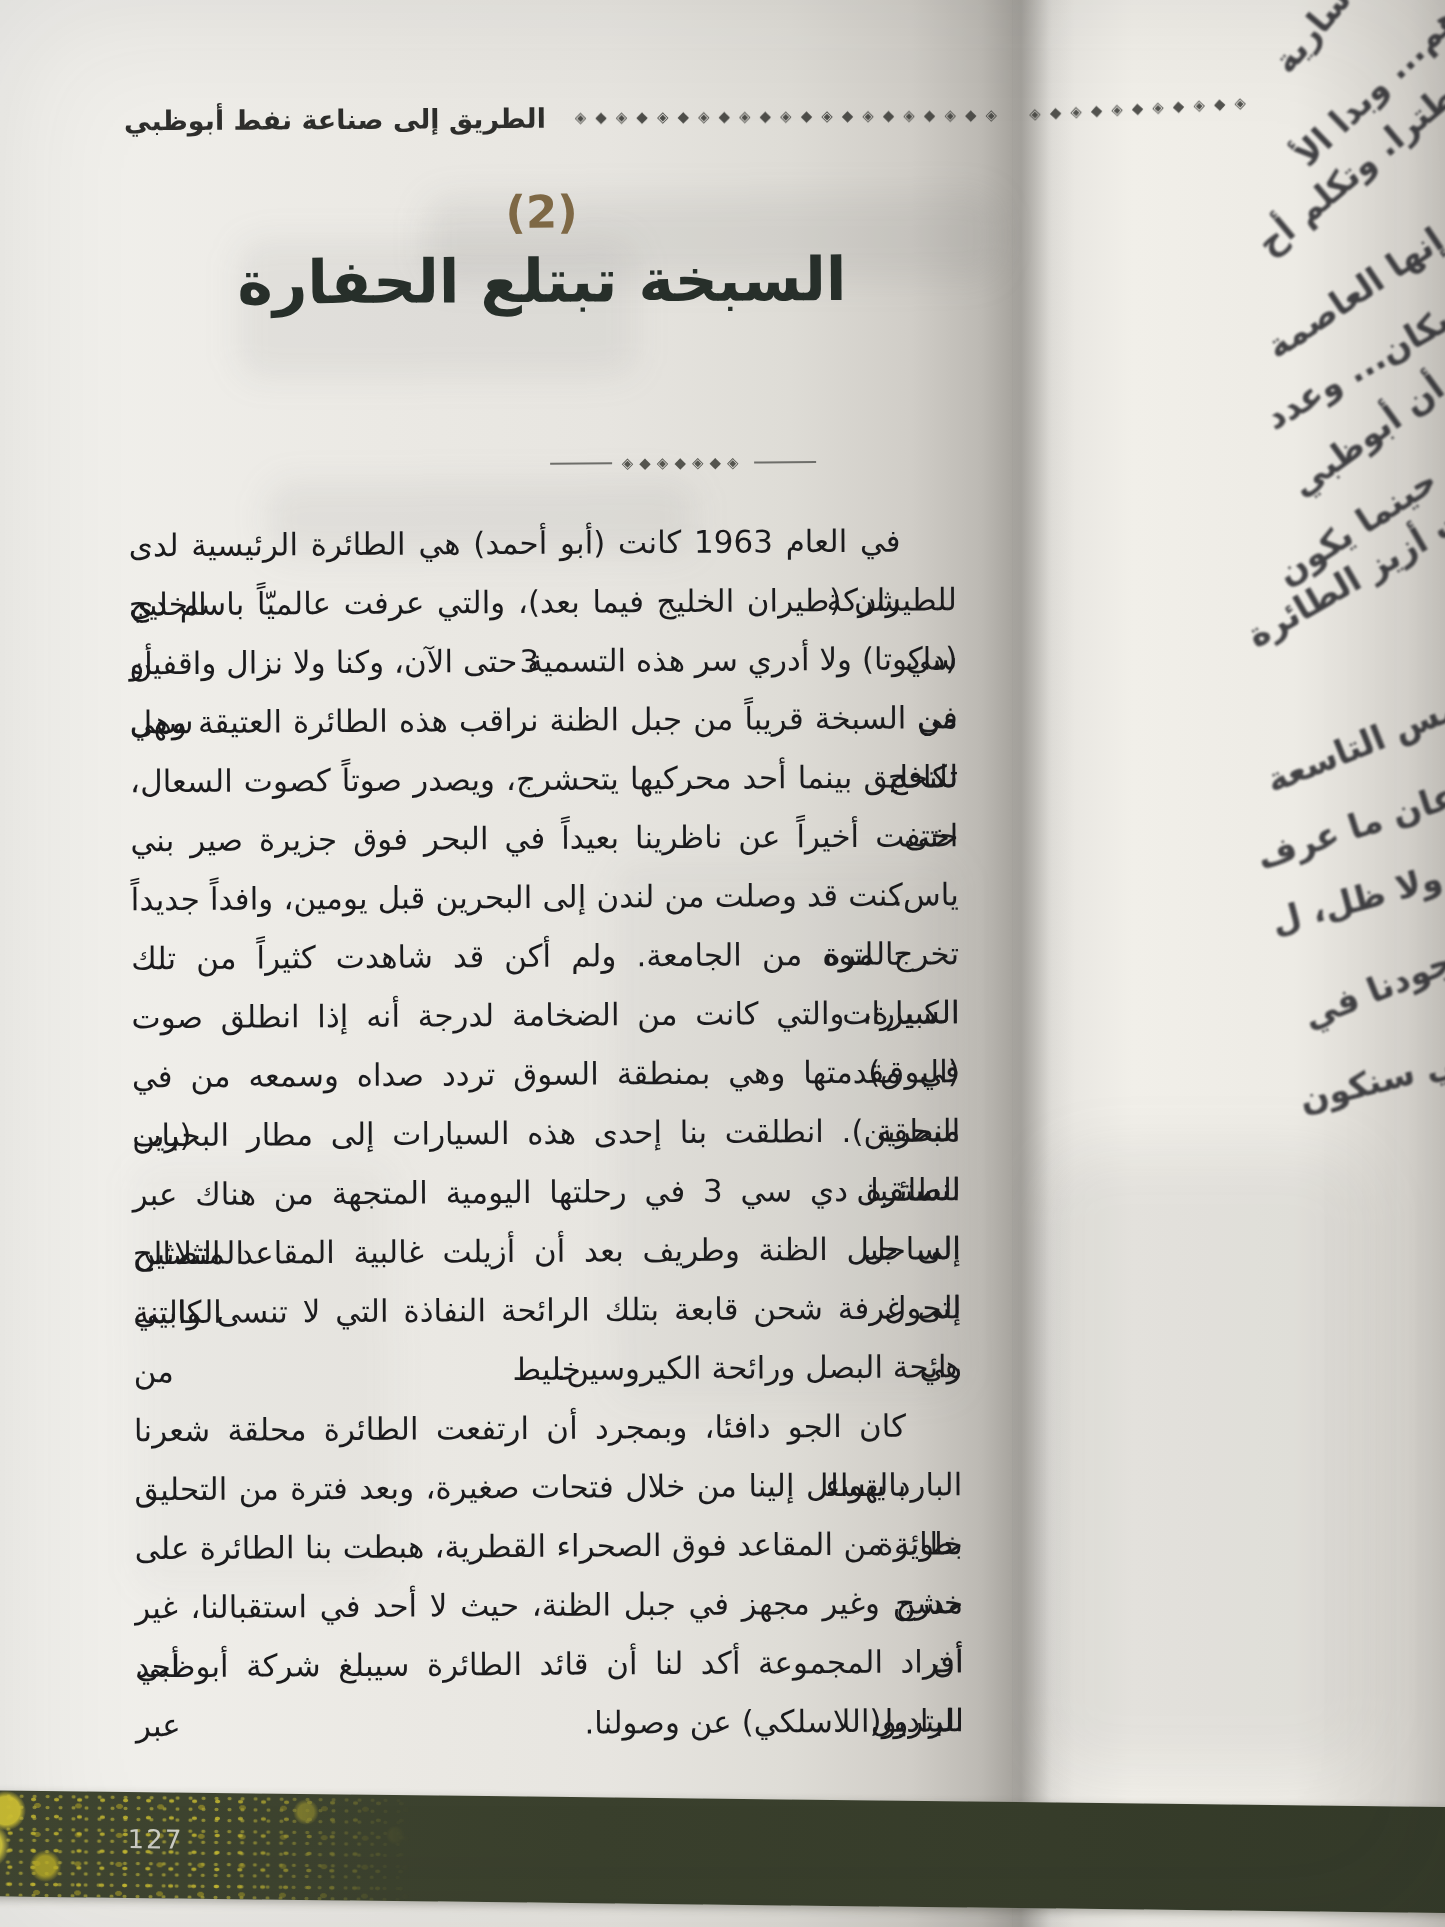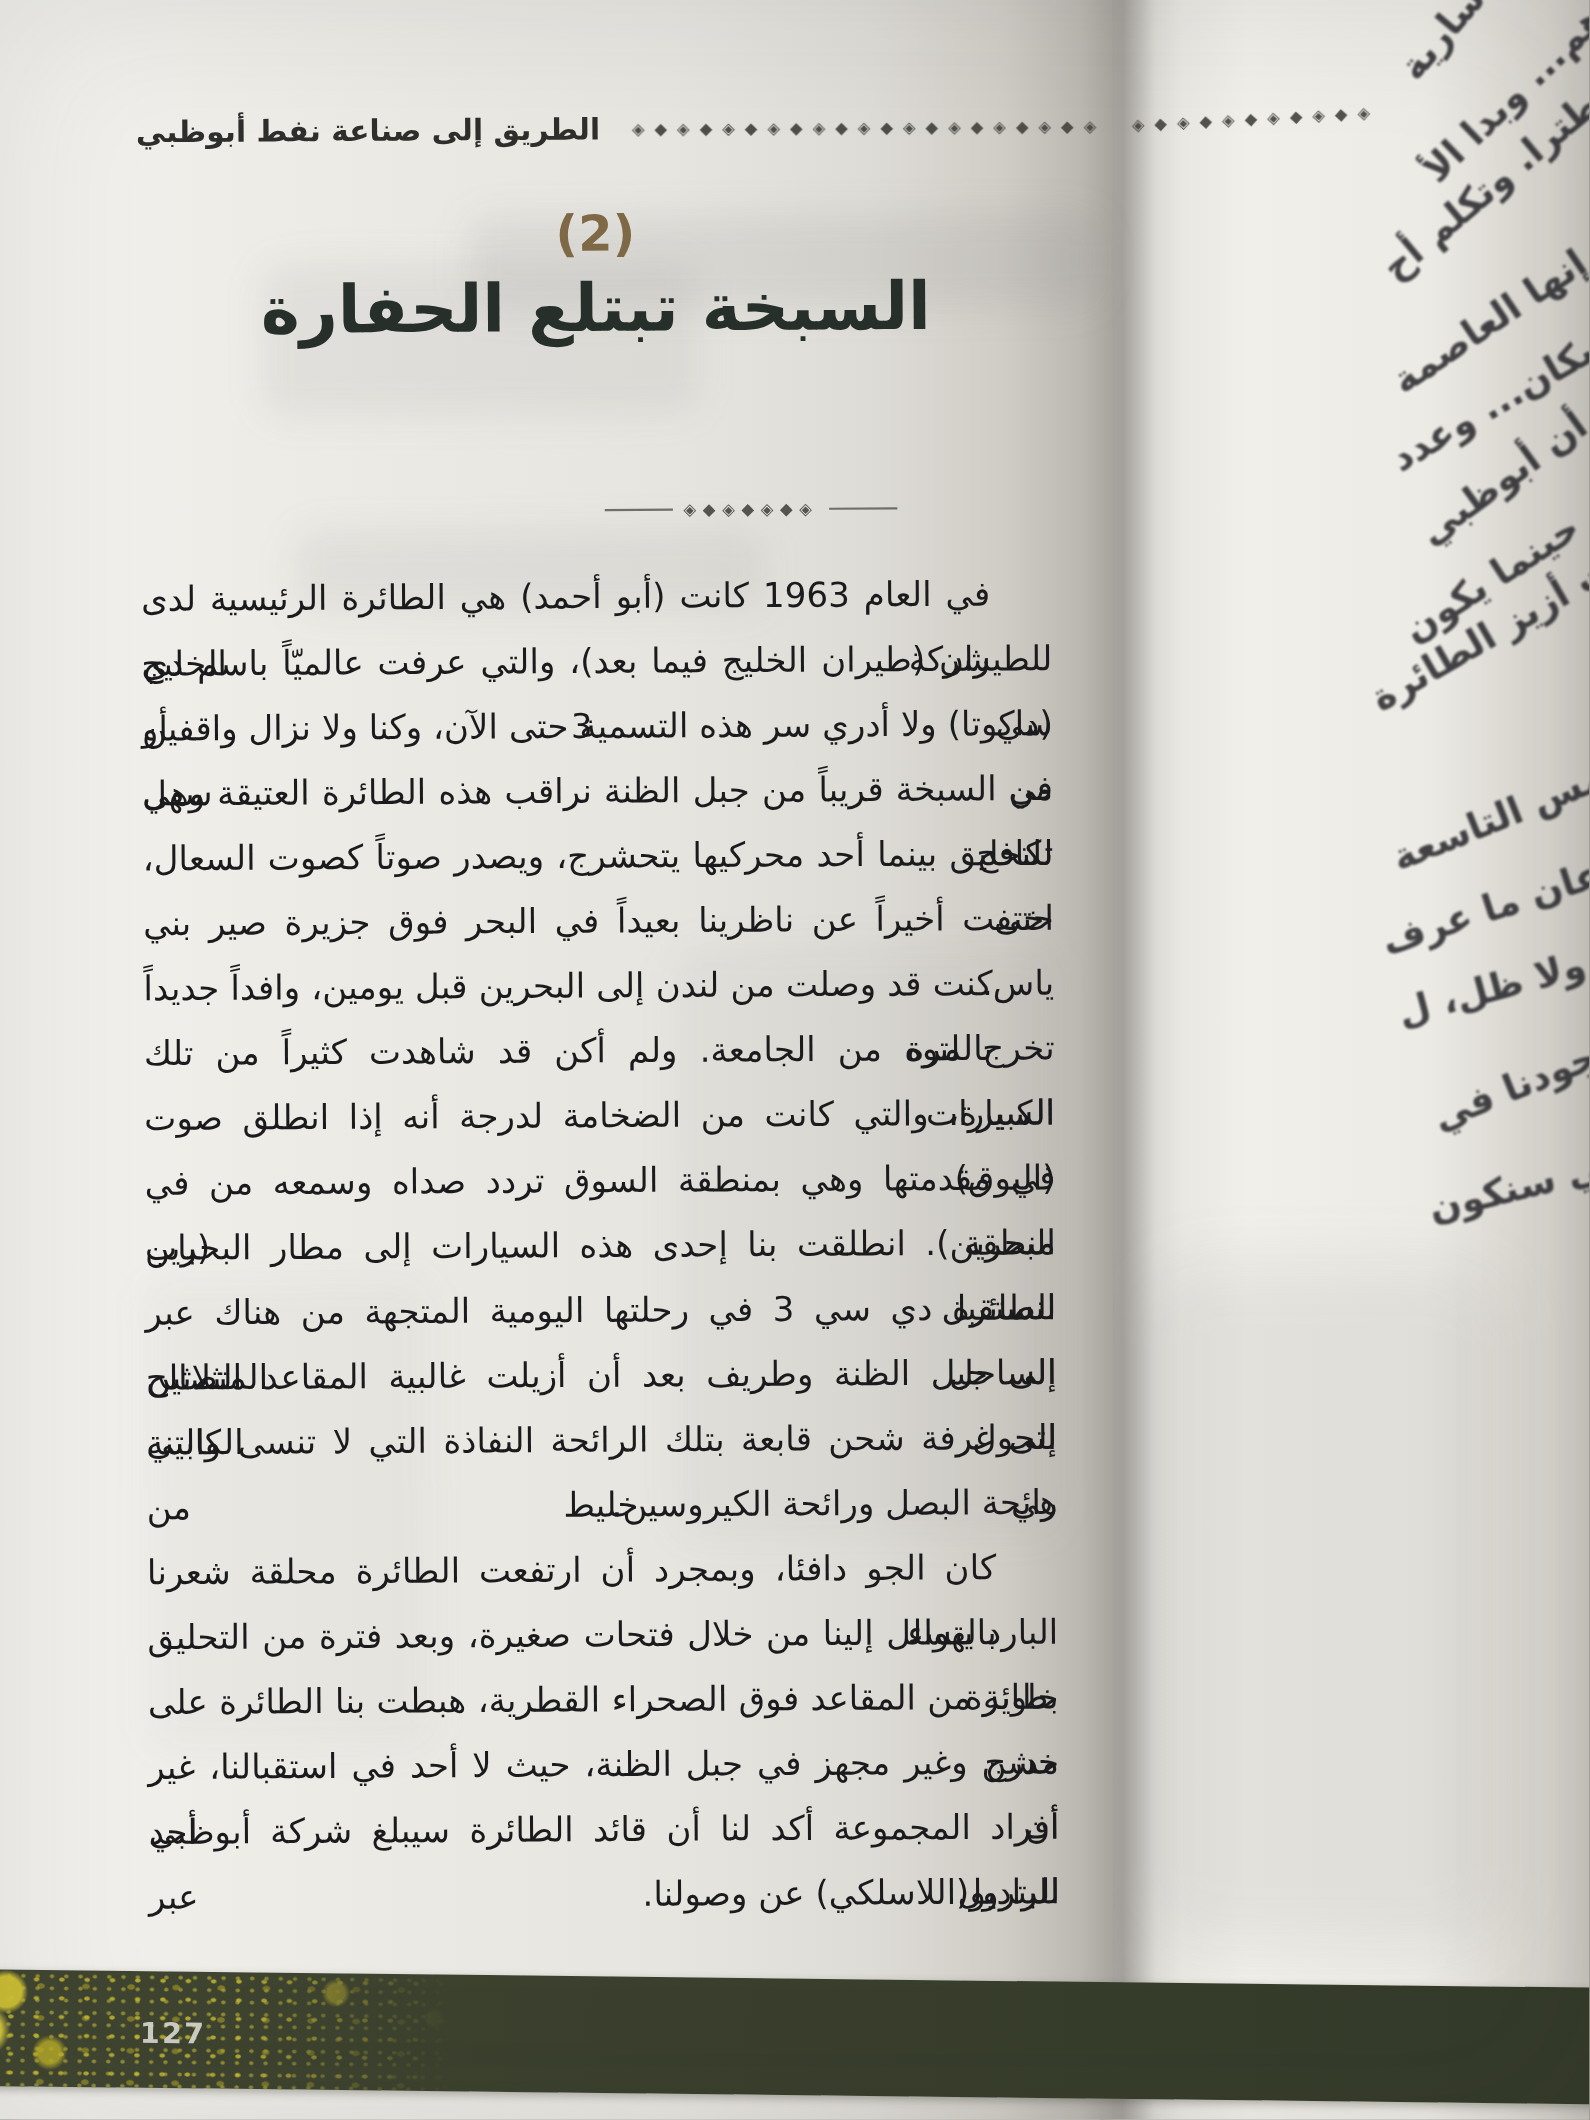--- a/index.html
+++ b/index.html
@@ -118,23 +118,23 @@
       radial-gradient(circle at 420px 40px, rgba(205,191,48,.6) 0 6px, transparent 10px),
       radial-gradient(rgba(206,192,48,.8) 2px, transparent 3px),
       radial-gradient(rgba(180,166,38,.55) 3px, transparent 4px),
       radial-gradient(rgba(224,210,60,.5) 1.5px, transparent 2.5px);
     background-size:100% 100%,100% 100%,100% 100%,100% 100%,100% 100%,23px 17px,41px 29px,13px 11px;
     background-repeat:no-repeat,no-repeat,no-repeat,no-repeat,no-repeat,repeat,repeat,repeat;
     -webkit-mask-image:linear-gradient(to right,#000 0 38%,transparent 68%);
             mask-image:linear-gradient(to right,#000 0 38%,transparent 68%);
   }
   .pagenum{
-    position:absolute;left:152px;top:42px;
+    position:absolute;left:152px;top:32px;
     font-size:26px;color:var(--page-number-color,#d4d4ce);
-    letter-spacing:2px;font-weight:700;opacity:.95;
+    letter-spacing:2px;font-weight:400;opacity:.95;
   }
 
   
   .gutter-shadow{
     position:absolute;left:985px;top:0;width:90px;height:1927px;
     background:linear-gradient(to right,rgba(60,58,54,0) 0,rgba(60,58,54,.28) 40%,rgba(60,58,54,.05) 75%,rgba(60,58,54,0) 100%);
     pointer-events:none;
   }
 </style>
 </head>

